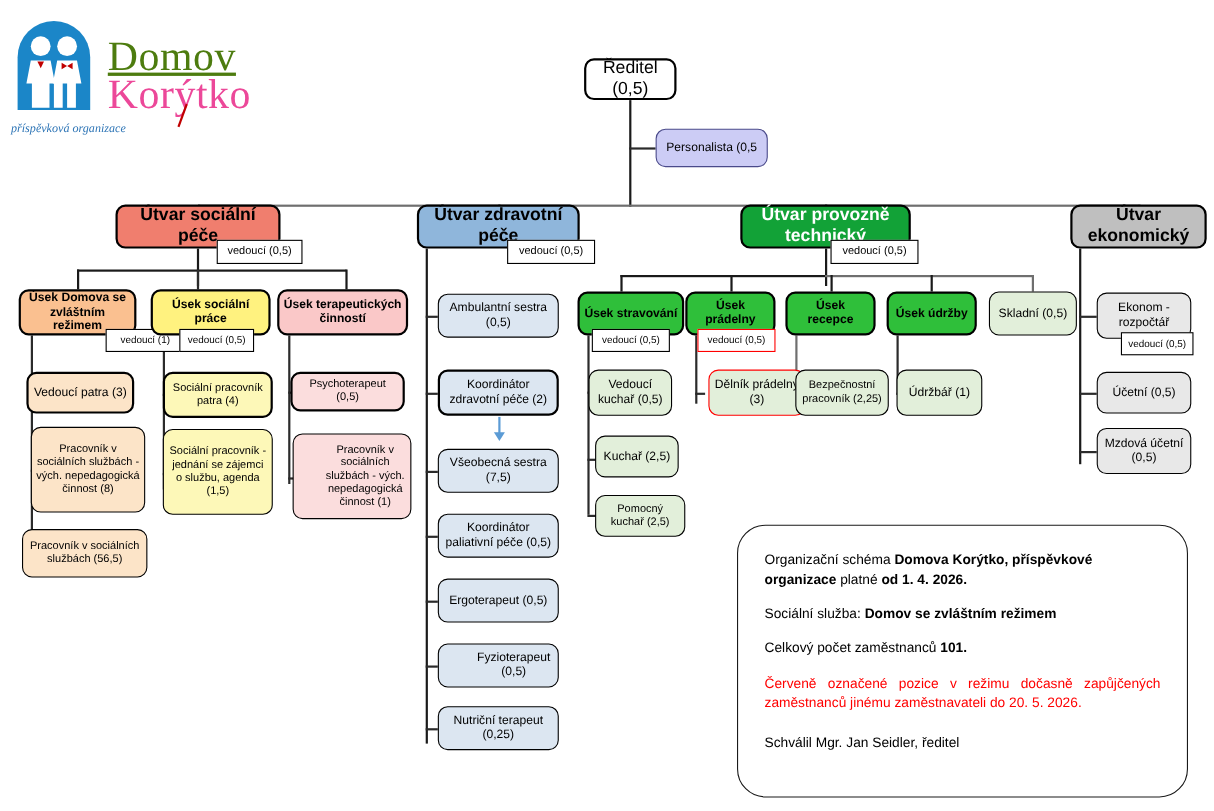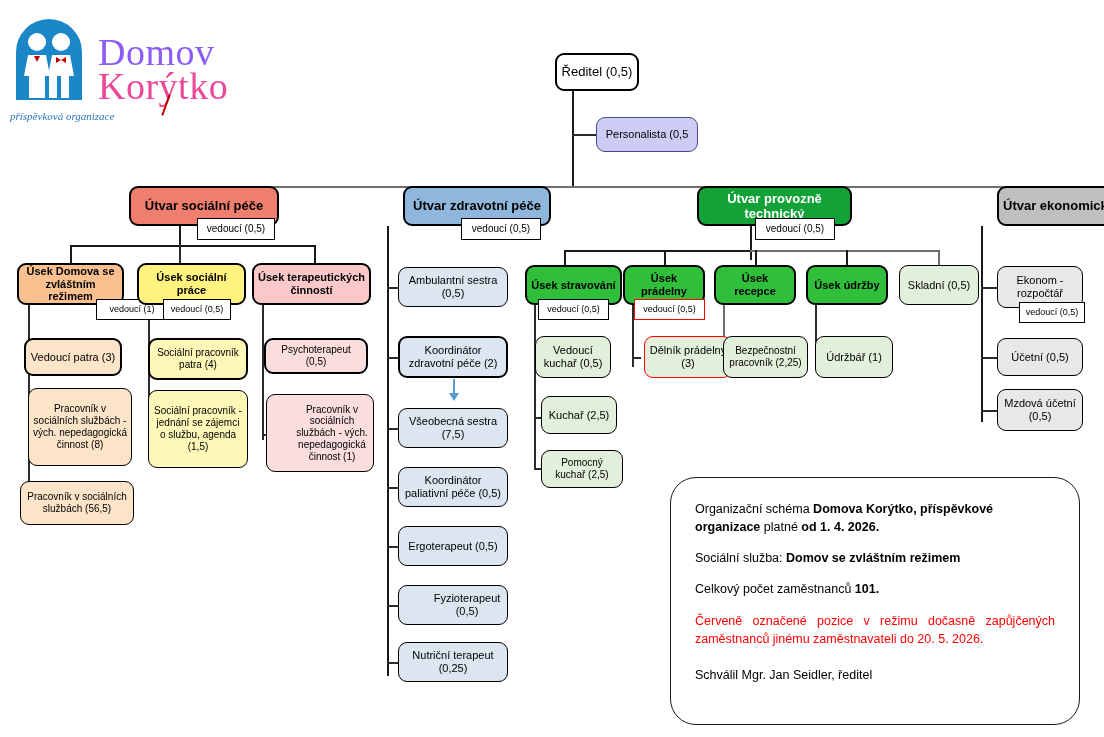--- a/index.html
+++ b/index.html
@@ -30,21 +30,21 @@
     line-height:1.18;
     padding:2px 4px;
     background:#fff;
     z-index:5;
   }
   .thick{border-width:2.5px;}
   .hdr{font-weight:bold;}
   .sq{border-radius:0;}
 
   
-  .fs12{font-size:13px;margin-left:24px;}
+  .fs12{font-size:16px;}
   .fs11{font-size:11px;}
   .fs10{font-size:10px;}
   .fs9{font-size:9px;}
 
   
   .ln{position:absolute;background:#2b2b2b;z-index:1;}
   .lnv{width:1.6px;}
   .lnh{height:1.6px;}
   .ln-thick{background:#1a1a1a;}
   .lnv.ln-thick{width:2.4px;}
@@ -69,21 +69,21 @@
     border-top:8px solid #5b9bd5;
   }
 
   
   #logo{position:absolute;left:10px;top:14px;width:250px;height:92px;z-index:6;}
   .logo-word{
     position:absolute;
     font-family:"Liberation Serif","DejaVu Serif",serif;
     letter-spacing:.5px;
   }
-  #logo-domov{left:88px;top:16px;font-size:38px;color:#8b5cf6;}
+  #logo-domov{left:88px;top:16px;font-size:38px;color:#4d7c0f;text-decoration:underline;}
   #logo-korytko{left:88px;top:50px;font-size:38px;color:#ec4899;}
   #logo-sub{
     left:90px;top:87px;font-size:11px;color:#2E75B6;
     font-family:"Liberation Serif","DejaVu Serif",serif;font-style:italic;
   }
   #logo-slash{
     position:absolute;left:155px;top:80px;width:2px;height:22px;
     background:#C00000;transform:rotate(20deg);
   }
 

